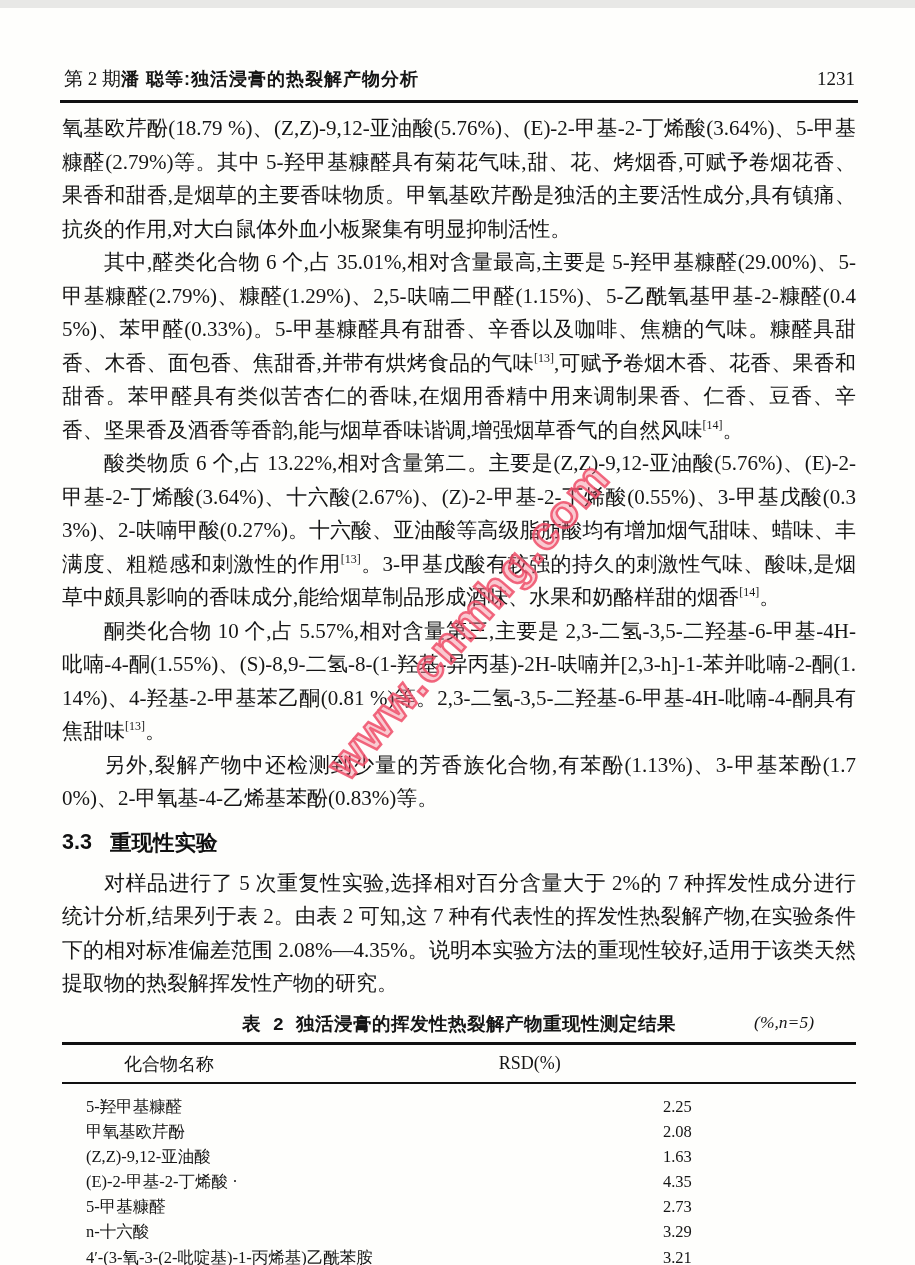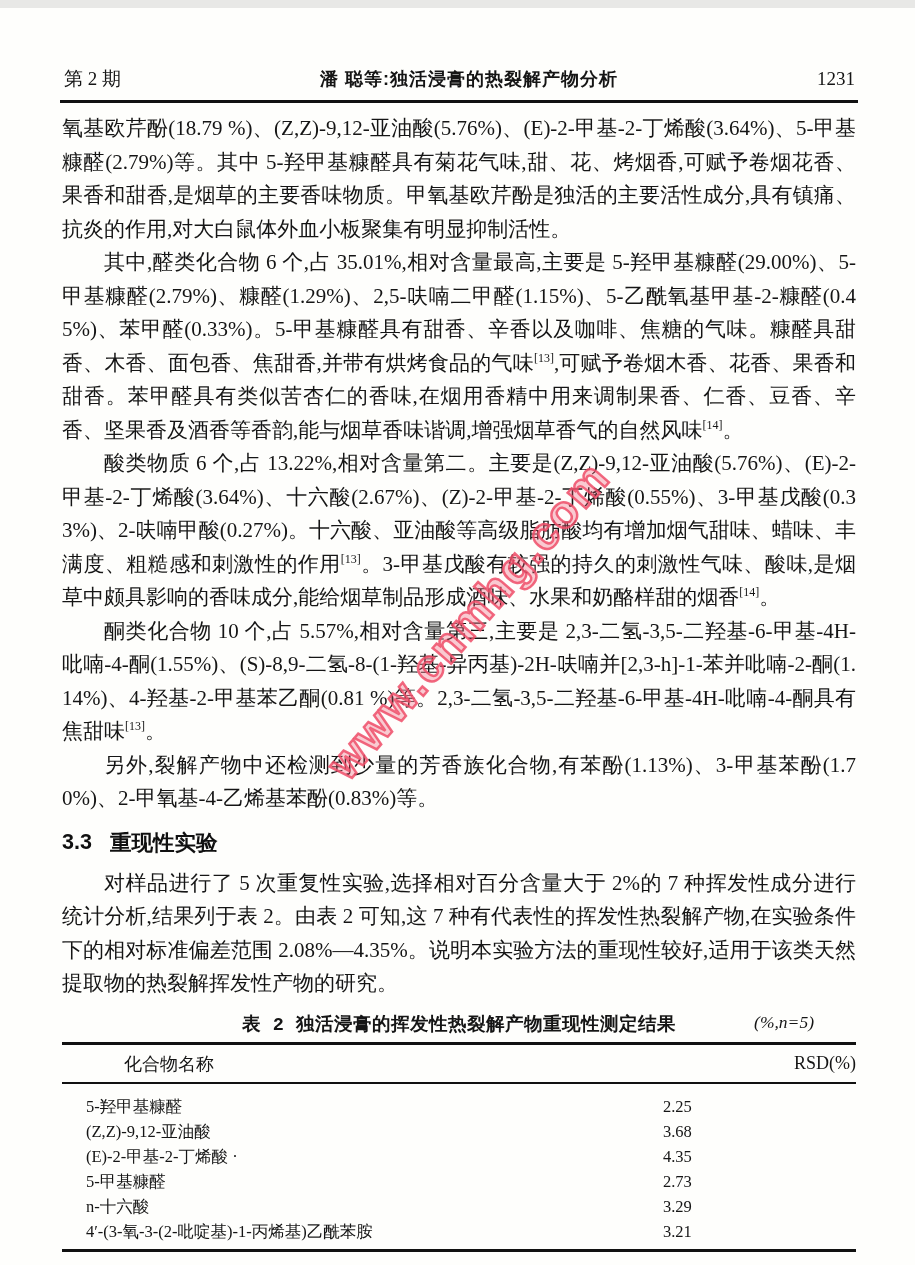--- a/index.html
+++ b/index.html
@@ -12,21 +12,21 @@
     font-family:"Liberation Serif","DejaVu Serif",serif;
     color:#151515;
   }
   
   .running-head {
     position:absolute; top:58px; left:64px; right:60px;
     display:flex; align-items:baseline;
     font-size:19px;
   }
   .rh-issue { flex:0 0 auto; }
-  .rh-title { flex:1 1 auto; text-align:center; font-weight:bold; font-family:"Liberation Sans","DejaVu Sans",sans-serif; font-size:18px; letter-spacing:1px;}
+  .rh-title { flex:1 1 auto; font-weight:bold; font-family:"Liberation Sans","DejaVu Sans",sans-serif; font-size:18px; letter-spacing:1px;}
   .rh-page { flex:0 0 auto;text-align:center; }
   .head-rule {
     position:absolute; top:92px; left:60px; width:798px;
     border:none; border-top:3px solid #111; margin:0;
   }
   
   .content {
     position:absolute; top:104px; left:62px; width:794px;
   }
   p.body-par {
@@ -60,21 +60,21 @@
   table.repro-table {
     width:100%; border-collapse:collapse;
     border-top:3px solid #111; border-bottom:3px solid #111;
   }
   .repro-table th {
     font-weight:normal; font-size:18px;
     border-bottom:2px solid #111;
     padding:7px 0 6px 0;
   }
   .repro-table th.th-compound { text-align:left; padding-left:62px; width:55%; }
-  .repro-table th.th-rsd { text-align:right; }
+  .repro-table th.th-rsd { text-align:left; }
   .repro-table td { font-size:16.5px; padding:1.6px 0; }
   .repro-table td.td-compound { text-align:left; padding-left:24px; }
   .repro-table td.td-rsd { text-align:center; }
   .repro-table tbody tr:first-child td { padding-top:12px; }
   .repro-table tbody tr:last-child td { padding-bottom:6px; }
   
   .watermark {
     position:absolute; left:258px; top:585px; width:420px;
     text-align:center;
     transform:rotate(-49deg);
@@ -124,22 +124,26 @@
           <th class="th-compound">化合物名称</th>
           <th class="th-rsd">RSD(%)</th>
         </tr>
       </thead>
       <tbody>
           <tr>
             <td class="td-compound">5-羟甲基糠醛</td>
             <td class="td-rsd">2.25</td>
           </tr>
           <tr>
+            <td class="td-compound">甲氧基欧芹酚</td>
+            <td class="td-rsd">2.08</td>
+          </tr>
+          <tr>
             <td class="td-compound">(Z,Z)-9,12-亚油酸</td>
-            <td class="td-rsd">3.68</td>
+            <td class="td-rsd">1.63</td>
           </tr>
           <tr>
             <td class="td-compound">(E)-2-甲基-2-丁烯酸 ·</td>
             <td class="td-rsd">4.35</td>
           </tr>
           <tr>
             <td class="td-compound">5-甲基糠醛</td>
             <td class="td-rsd">2.73</td>
           </tr>
           <tr>

